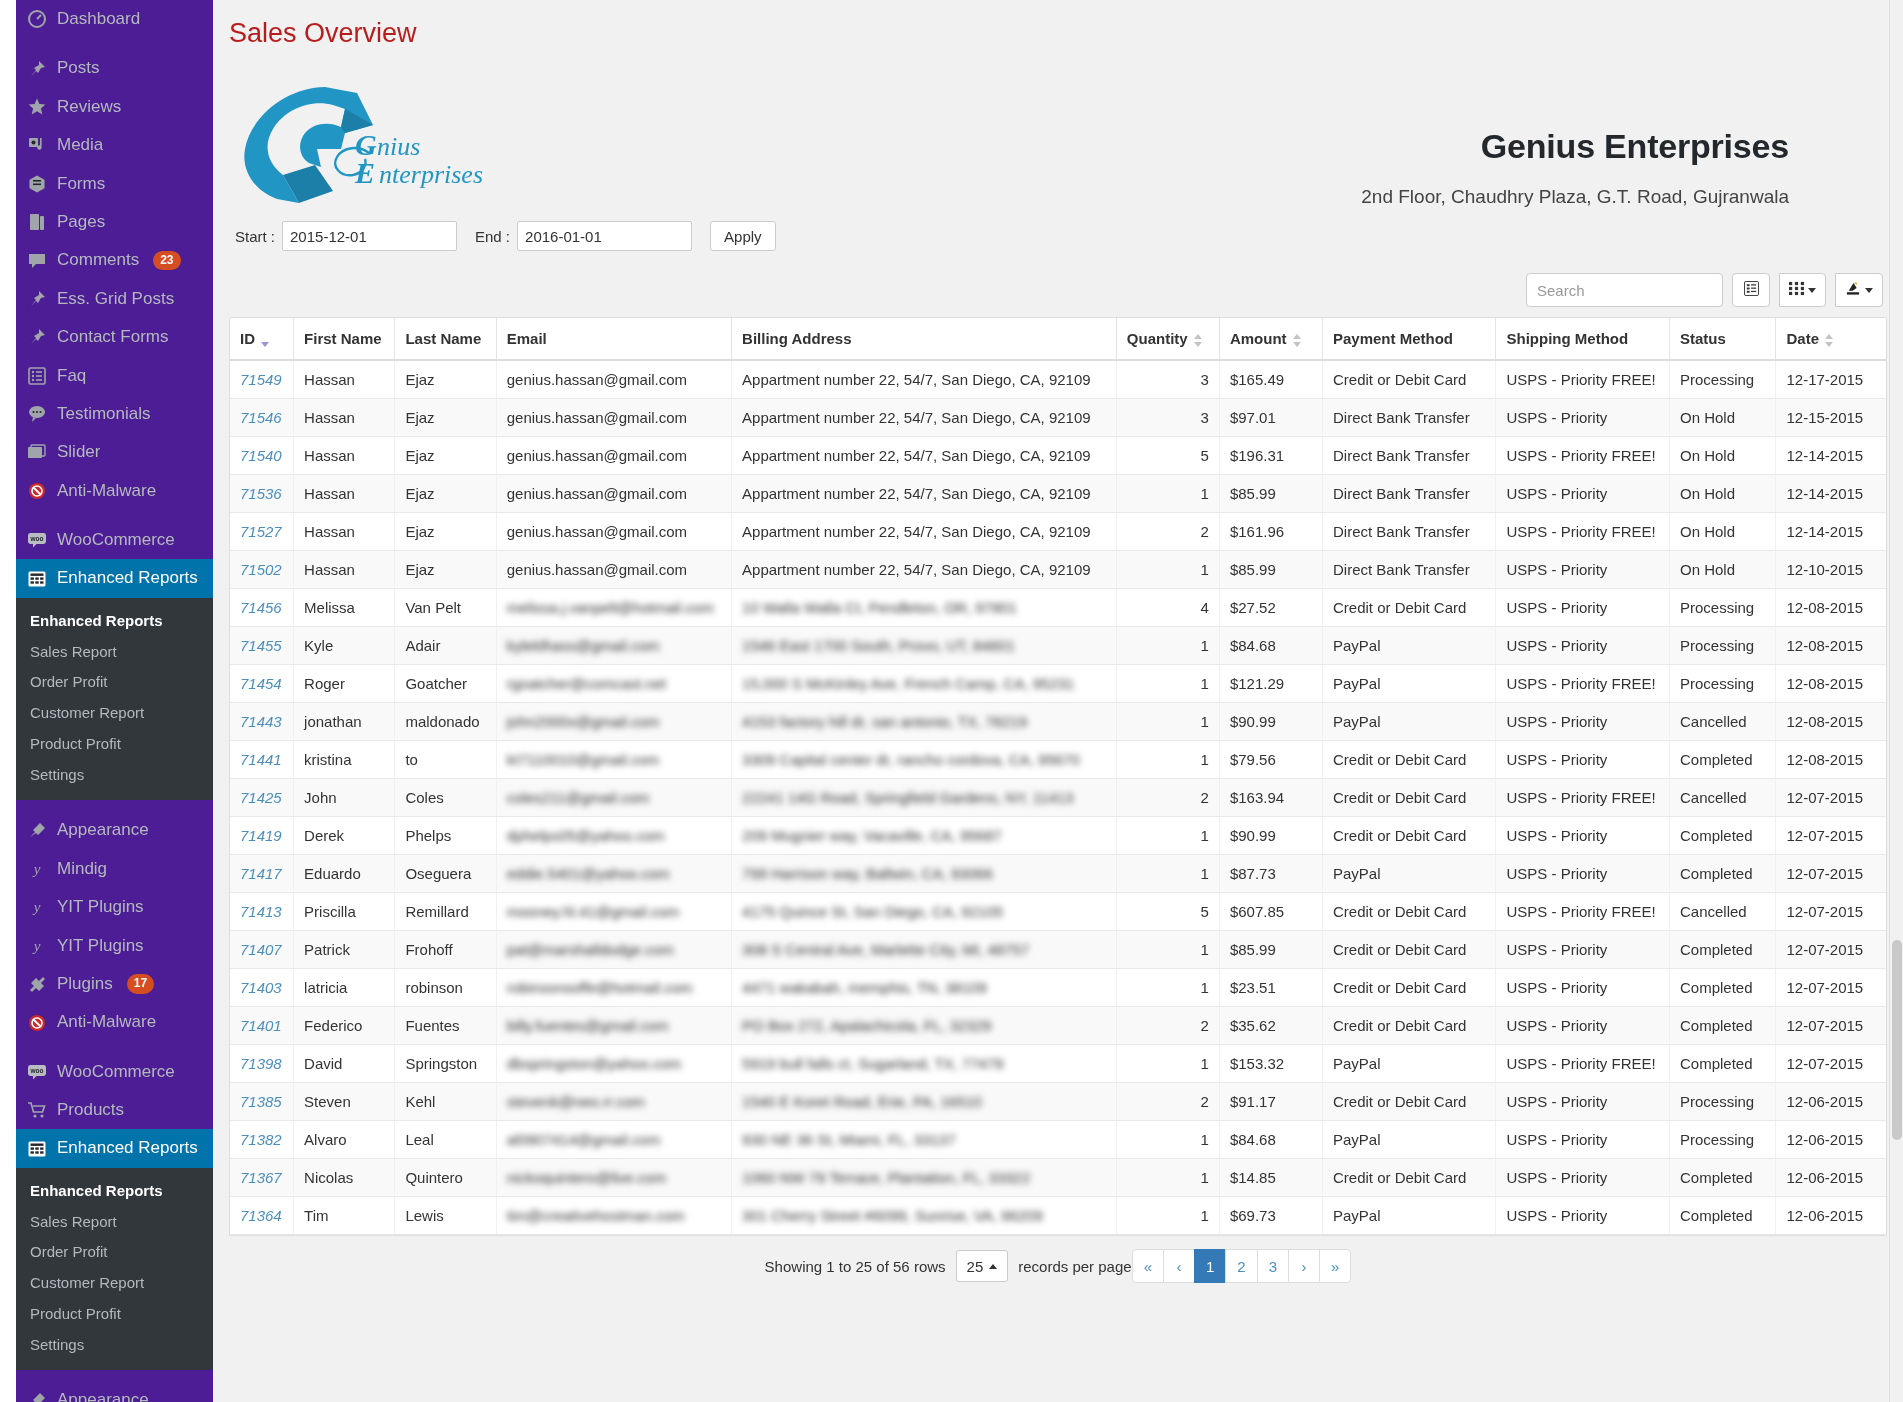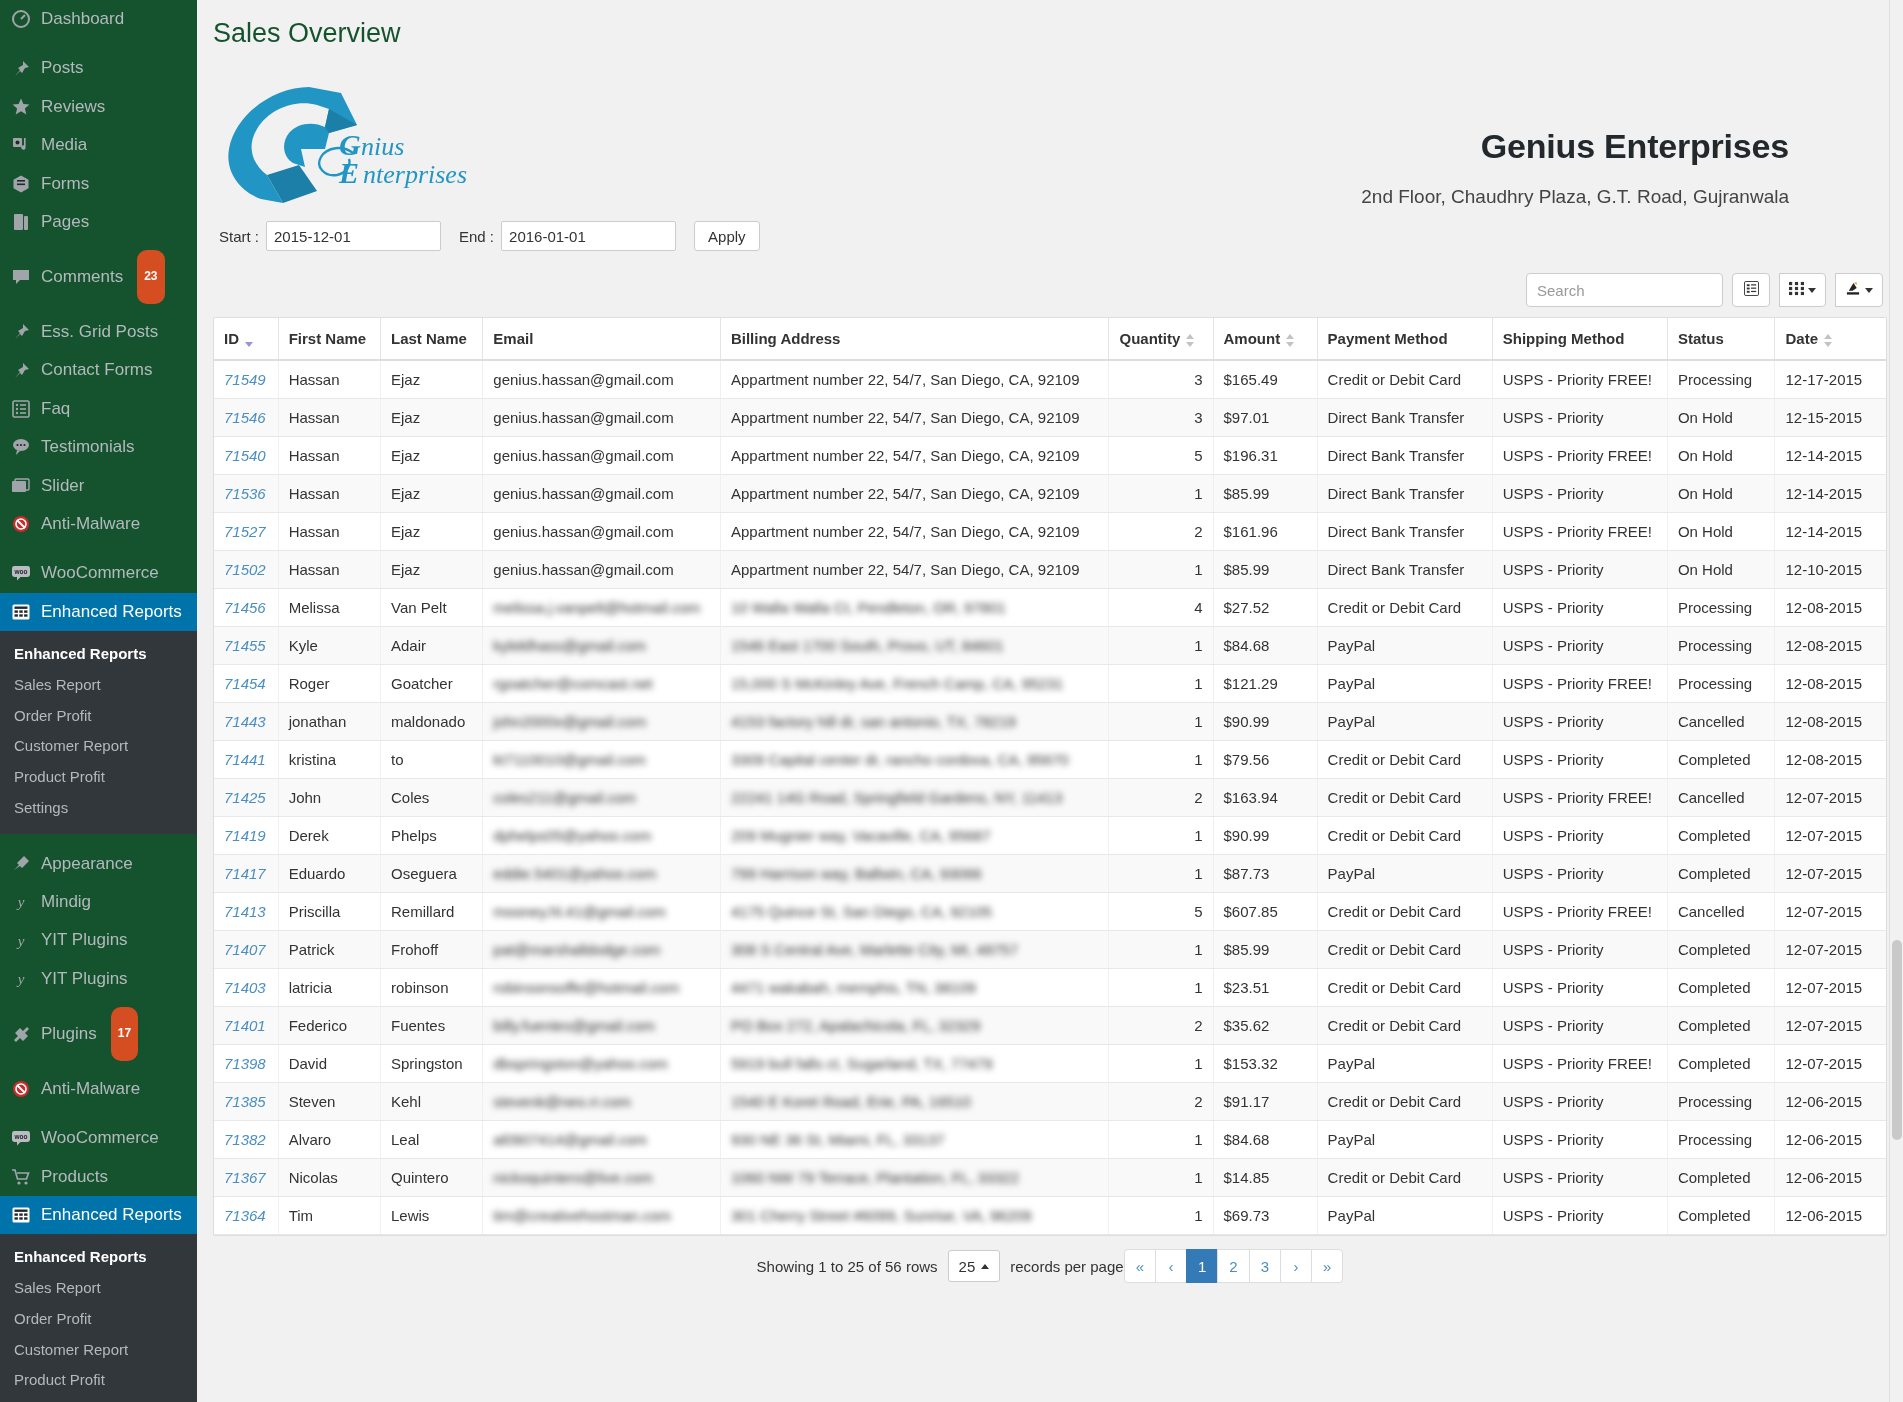--- a/index.html
+++ b/index.html
@@ -7,22 +7,22 @@
   body {
     width:1903px; height:1402px;
     font-family:"Liberation Sans", sans-serif;
     font-size:16px; color:#32373c; background:#fff;
     overflow:hidden;
   }
   #app { display:flex; width:1903px; height:1402px; }
 
   
   #sidebar {
-    width:197px; flex:0 0 197px; background:#14532d; color:#b4b9be;
-    overflow:hidden; position:relative;
+    width:197px; flex:0 0 197px; background:#4c1d95; color:#b4b9be;
+    overflow:hidden; position:relative;margin-left:16px;
   }
   .nav-item {
     display:flex; align-items:center; gap:9px;
     padding:9px 0 9px 10px; font-size:17px; line-height:1.2;
     color:#b4b9be; white-space:nowrap; position:relative;
   }
   .nav-item.gap-top { margin-top:11px; }
   .nav-item.current {
     background:#0073aa; color:#fff; font-weight:400;
   }
@@ -31,34 +31,34 @@
     content:""; position:absolute; right:-8px; top:50%;
     margin-top:-8px; border:8px solid transparent;
     border-right-color:#f1f1f1; border-left:0;
   }
   .ico { width:22px; height:20px; flex:0 0 22px; display:flex;
          align-items:center; justify-content:center; }
   .ico svg { fill:#a0a5aa; display:block; }
   .nav-label { flex:0 1 auto; overflow:hidden; }
   .badge {
     background:#d54e21; color:#fff; font-size:12px; font-weight:600;
-    border-radius:10px; padding:19px 7px; line-height:1.3; margin-left:5px;
+    border-radius:10px; padding:2px 7px; line-height:1.3; margin-left:5px;
   }
   .submenu { background:#32373c; padding:8px 0 10px 0; }
   .submenu .sub-item {
     padding:6px 0 6px 14px; font-size:15px; color:#b4b9be;
     white-space:nowrap; line-height:1.25;
   }
   .submenu .sub-item.head { color:#fff; font-weight:bold; }
 
   
   #main { flex:1 1 auto; background:#f1f1f1; position:relative;
           overflow:hidden; }
   #page-title {
-    font-size:27px; font-weight:400; color:#14532d;
+    font-size:27px; font-weight:400; color:#b91c1c;
     padding:16px 0 0 16px; line-height:1.3;
   }
   .report-wrap { padding:0 16px 0 16px; }
 
   
   .company-head {
     display:flex; align-items:flex-start; justify-content:space-between;
     padding:28px 0 0 0; min-height:150px;
   }
   .logo-box { width:310px; height:130px; position:relative; margin-left:8px; }

